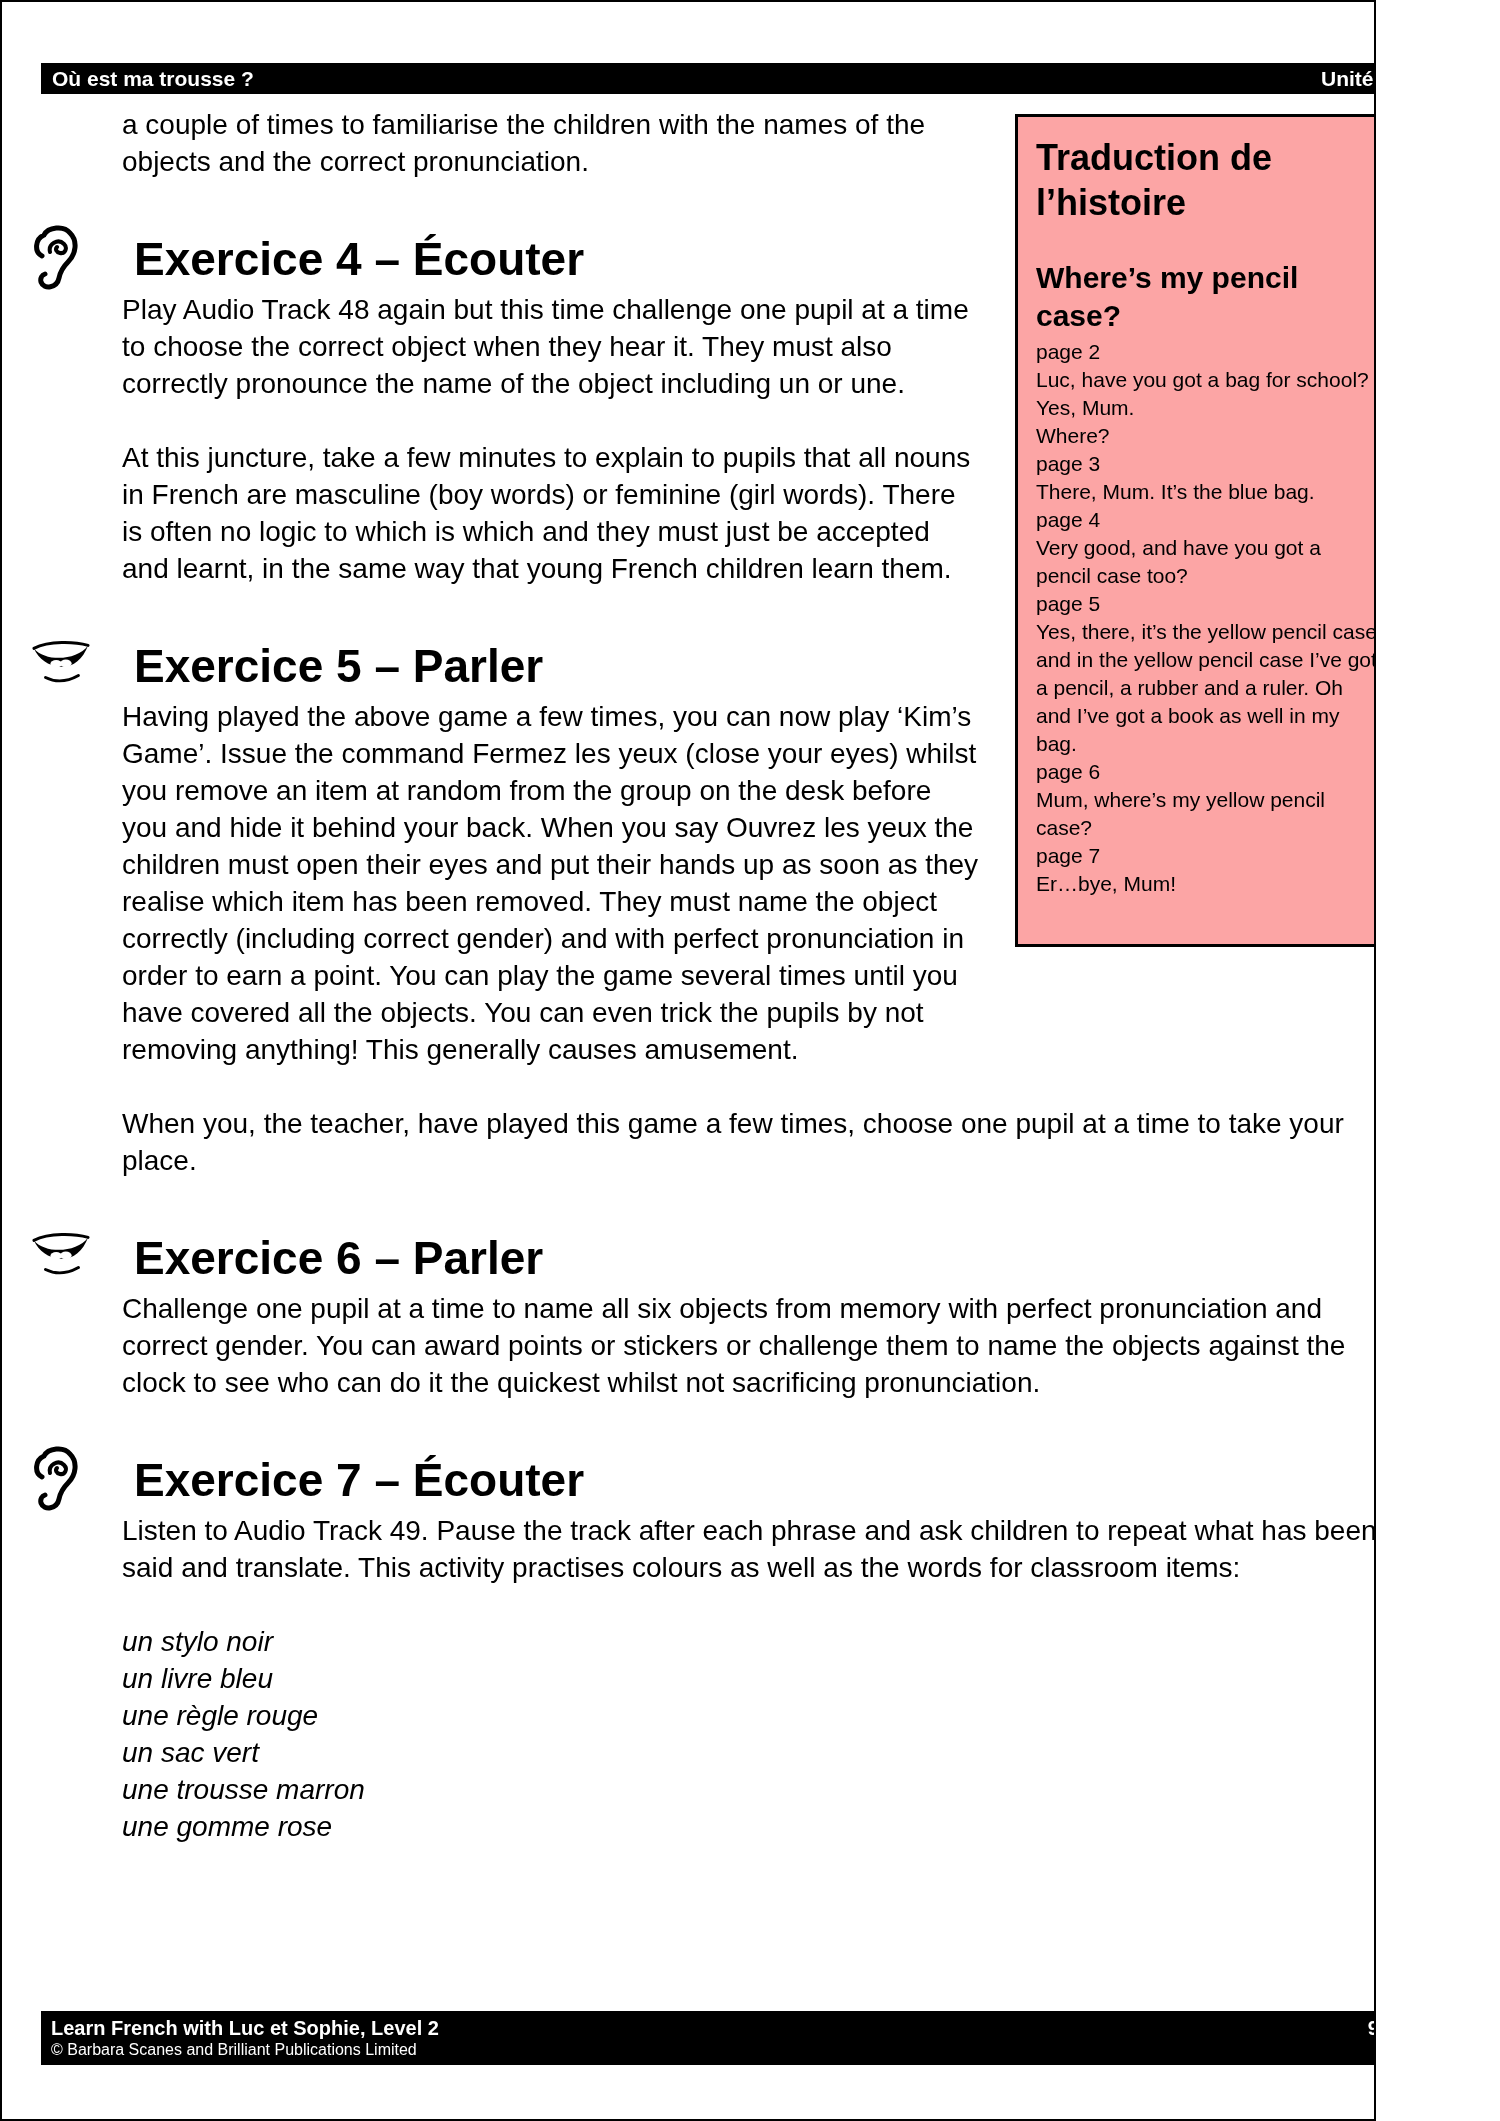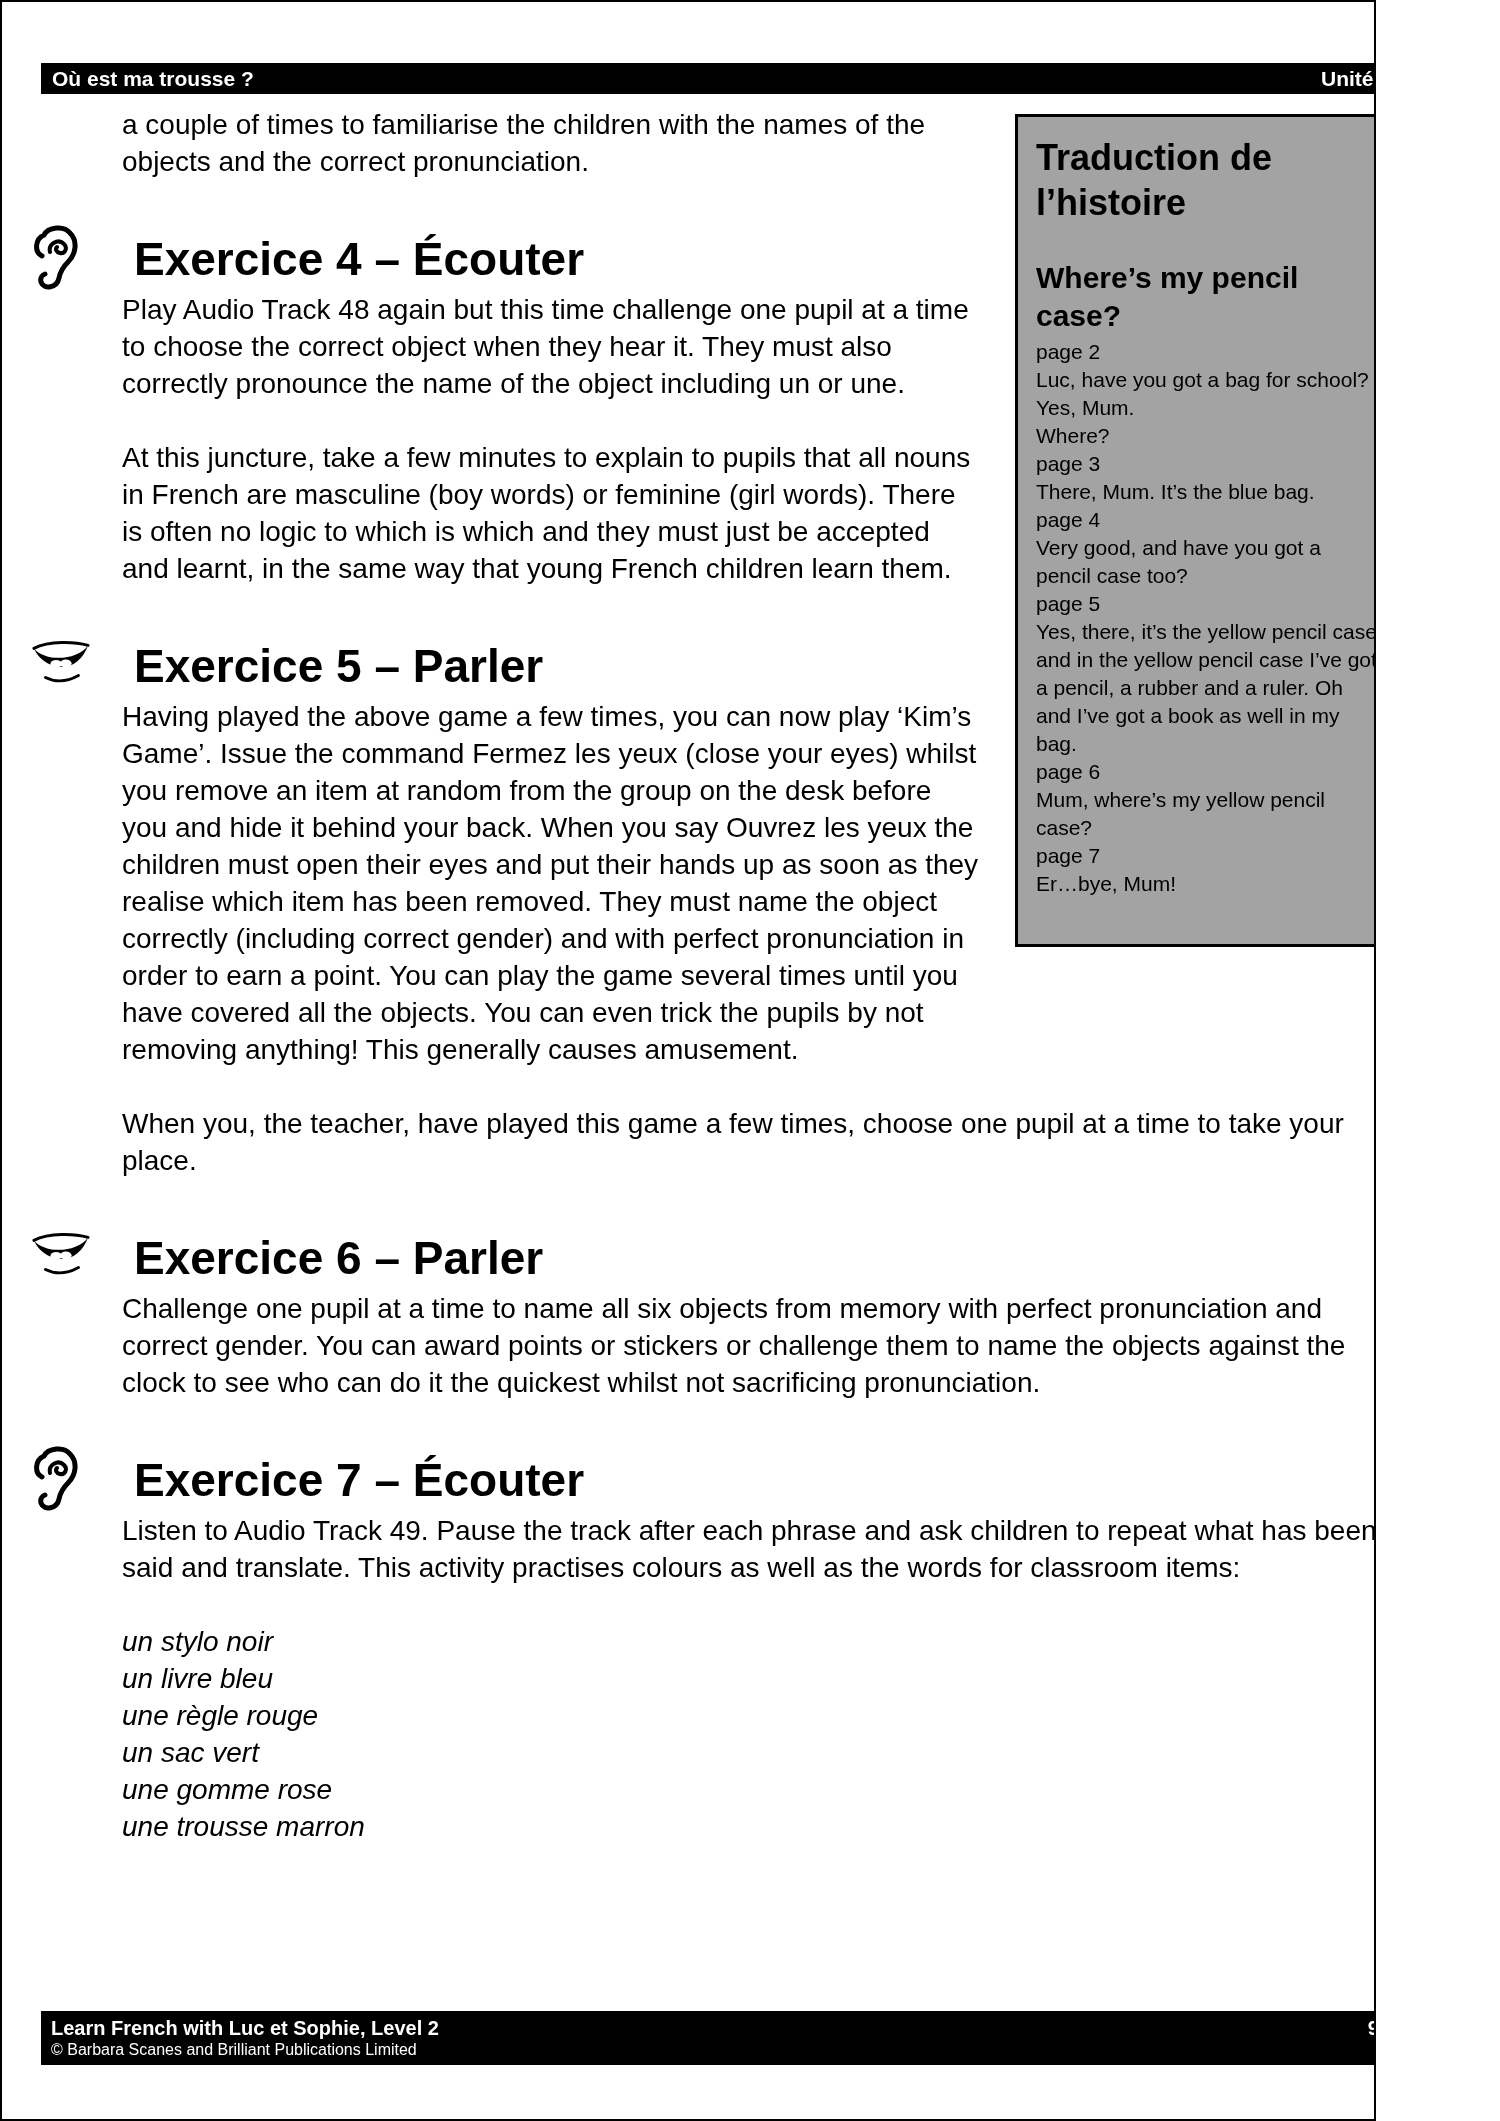--- a/index.html
+++ b/index.html
@@ -13,21 +13,21 @@
     position:absolute; left:39px; top:61px; width:1361px; height:31px;
     background:#000; color:#fff; display:flex; justify-content:space-between;
     align-items:center; padding:0 11px; font-size:21px; font-weight:bold;
   }
   .content {
     position:absolute; left:120px; top:104px; width:1280px;
     font-size:28px; line-height:37px;
   }
   .translation-box {
     float:right; width:387px; height:833px; border:3px solid #000;
-    margin:8px 0 72px 32px; padding:18px 18px; background:#a3a3a3;
+    margin:8px 0 72px 32px; padding:18px 18px; background:#fca5a5;
   }
   .translation-box h3 { font-size:36px; line-height:45px; font-weight:bold; margin:0 0 34px; }
   .translation-box h4 { font-size:30px; line-height:38px; font-weight:bold; margin:0 0 3px; }
   .box-lines { font-size:21px; line-height:28px; }
   .it { }
   .h-wrap { position:relative; }
   h2 { font-size:46px; line-height:52px; font-weight:bold; margin:53px 12px 6px; }
   .icon { position:absolute; left:-92px; top:-8px; }
   .icon svg { display:block; }
   .para + .para { margin-top:37px; }
@@ -138,22 +138,22 @@
         <h2>Exercice 7 – Écouter</h2>
       </div>
       <div>
           <div class="para"><span>Listen to Audio Track 49. Pause the track after each phrase and ask children to repeat what has been said and translate. This activity practises colours as well as the words for classroom items:</span></div>
         </div>
       <div class="french-list">
           <div class="it">un stylo noir</div>
           <div class="it">un livre bleu</div>
           <div class="it">une règle rouge</div>
           <div class="it">un sac vert</div>
+          <div class="it">une trousse marron</div>
           <div class="it">une gomme rose</div>
-          <div class="it">une trousse marron</div>
         </div>
     </section>
 
   </div>
 
   <div class="footer-bar">
     <div class="f-row">
       <span>Learn French with Luc et Sophie, Level 2</span>
       <span>95</span>
     </div>

